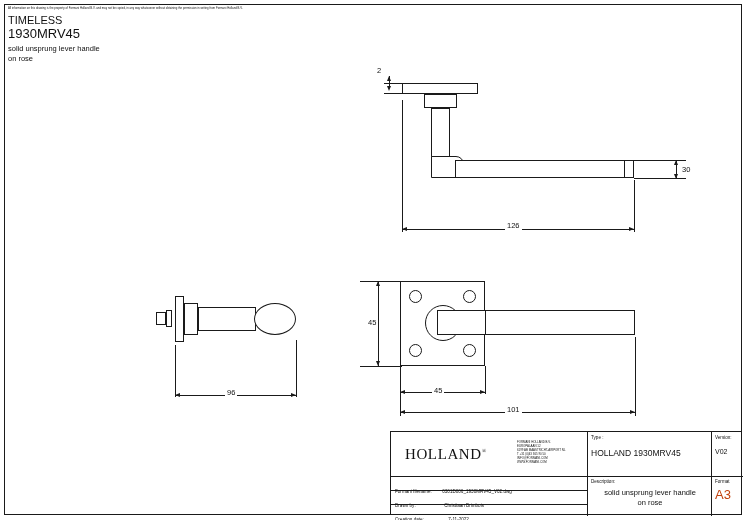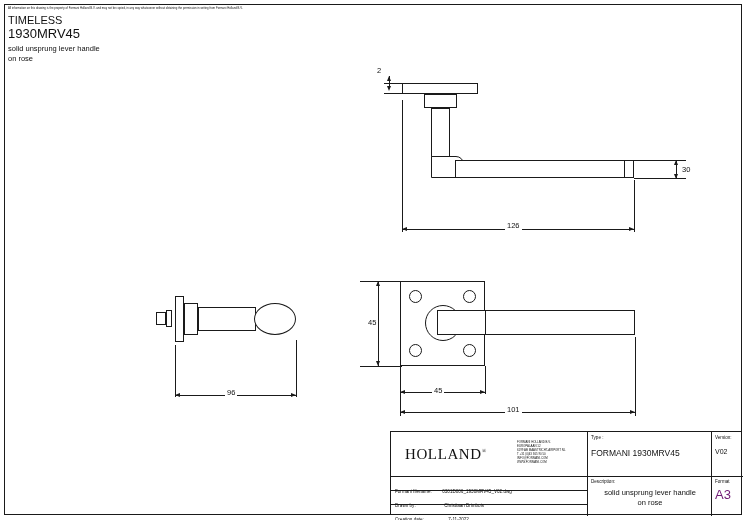--- a/index.html
+++ b/index.html
@@ -172,21 +172,21 @@
   }
   .desc-val {
     font-size: 7.5px;
     line-height: 9.5px;
     text-align: center;
     color: #111;
   }
   .format-val {
     font-size: 13px;
     line-height: 15px;
-    color: #701a75;
+    color: #c2410c;
   }
   .ver-val {
     font-size: 7px;
     line-height: 9px;
     color: #111;
   }
 </style>
 </head>
 <body>
 
@@ -315,21 +315,21 @@
       <div>INFO@FORMANI.COM</div>
       <div>WWW.FORMANI.COM</div>
     </div>
 
     <div class="tb-seg" style="left:324px; top:3px; width:26px;">
       <div class="tb-label">Version:</div>
       <div class="ver-val" style="margin-top:6px;">V02</div>
     </div>
     <div class="tb-seg" style="left:200px; top:3px; width:118px;">
       <div class="tb-label">Type :</div>
-      <div class="type-val" style="margin-top:7px;">FORMANI 1930MRV45</div>
+      <div class="type-val" style="margin-top:7px;">HOLLAND 1930MRV45</div>
     </div>
 
     <div class="tb-seg" style="left:200px; top:47px; width:118px;">
       <div class="tb-label">Description:</div>
       <div class="desc-val" style="margin-top:3px;">solid unsprung lever handle</div>
       <div class="desc-val">on rose</div>
     </div>
 
     <div class="tb-seg" style="left:324px; top:47px; width:26px;">
       <div class="tb-label">Format</div>

